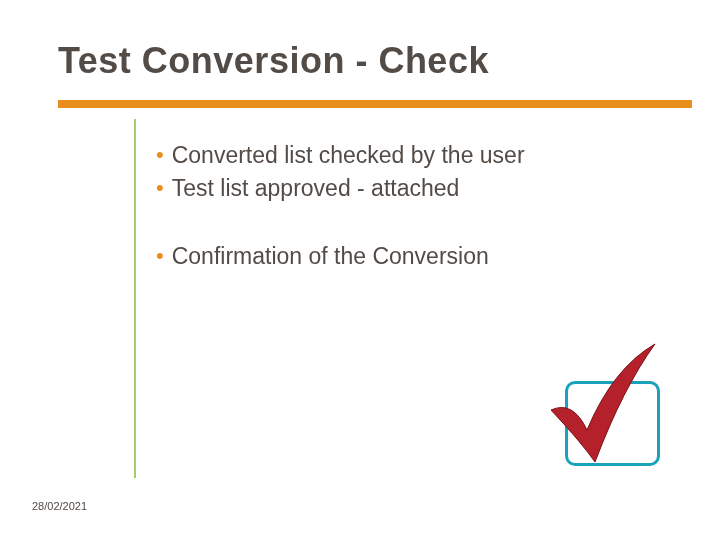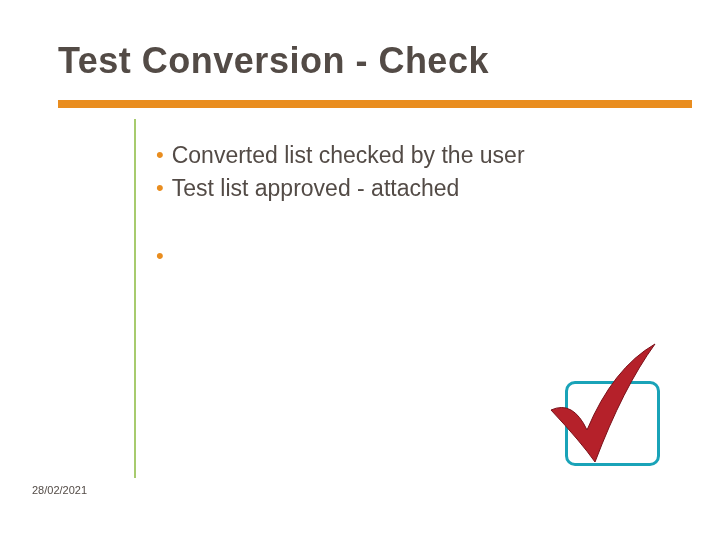--- a/index.html
+++ b/index.html
@@ -126,21 +126,21 @@
   }
   .footer-text {
     color: #ffffff;
     font-weight: bold;
     font-size: 23px;
     letter-spacing: 0.5px;
   }
   .slide-date {
     position: absolute;
     left: 32px;
-    bottom: 60px;
+    bottom: 44px;
     font-size: 11px;
     color: #534b46;
     font-family: Arial, sans-serif;
   }
   .logo {
     position: absolute;
     right: 12px;
     bottom: 6px;
     width: 62px;
     height: 44px;
@@ -185,20 +185,21 @@
         <span class="dot">•</span>
         <span>Converted list checked by the user</span>
       </div>
       <div class="bullet-item">
         <span class="dot">•</span>
         <span>Test list approved - attached</span>
       </div>
       <div class="gap"></div>
       <div class="bullet-item">
         <span class="dot">•</span>
+        <span>Confirmation of the Conversion</span>
       </div>
     </div>
   </div>
 
   <div class="check-graphic">
     <div class="check-box"></div>
     <svg class="check-mark" viewBox="0 0 140 130">
       <path d="M 28 72 Q 50 62 64 92 Q 90 30 132 6 Q 100 50 72 124 Q 58 104 28 72 Z" fill="#b5212a" stroke="#7a1019" stroke-width="1"></path>
     </svg>
   </div>

